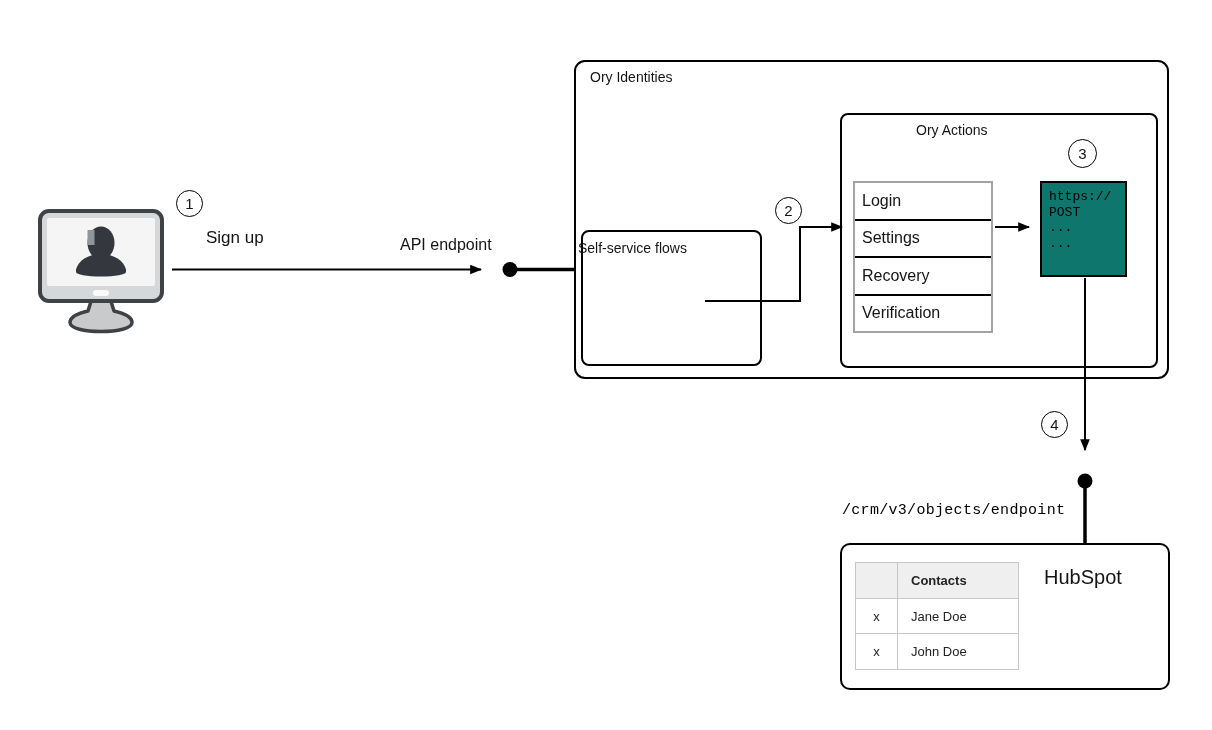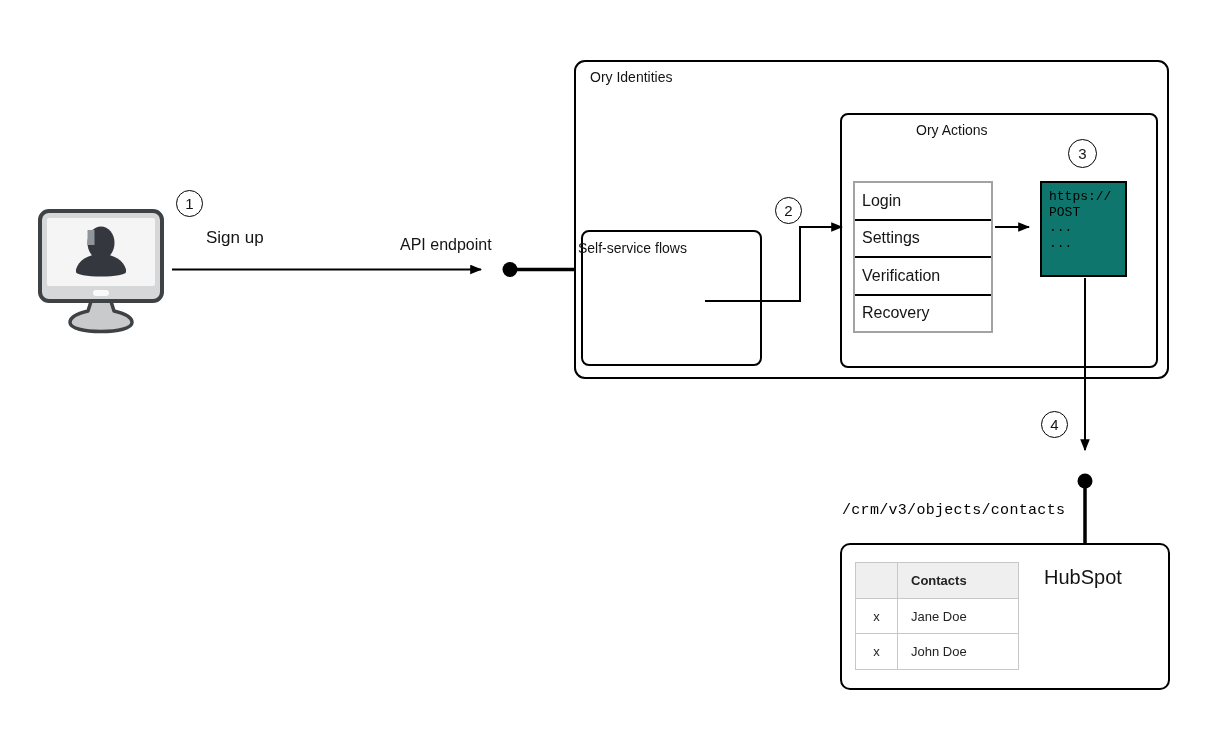--- a/index.html
+++ b/index.html
@@ -141,36 +141,36 @@
   </div>
   <div class="step-circle" style="left:1068px; top:139px; width:29px; height:29px;">
     <span>3</span>
   </div>
   <div class="step-circle" style="left:1041px; top:411px;">
     <span>4</span>
   </div>
 
   <div class="label label-signup">Sign up</div>
   <div class="label label-api">API endpoint</div>
-  <div class="label label-crm">/crm/v3/objects/contacts</div>
+  <div class="label label-crm">/crm/v3/objects/endpoint</div>
 
   <div class="box ory-identities"></div>
   <div class="box-title ory-identities-title">Ory Identities</div>
 
   <div class="box self-service"></div>
   <div class="box-title self-service-title">Self-service flows</div>
 
   <div class="box ory-actions"></div>
   <div class="box-title ory-actions-title">Ory Actions</div>
 
   <div class="flows-table">
     <div class="flow-row">Login</div>
     <div class="flow-row">Settings</div>
+    <div class="flow-row">Recovery</div>
     <div class="flow-row">Verification</div>
-    <div class="flow-row">Recovery</div>
   </div>
 
   <div class="code-box">
     <div class="code-line">https://</div>
     <div class="code-line">POST</div>
     <div class="code-line">...</div>
     <div class="code-line">...</div>
   </div>
 
   <div class="box hubspot-box"></div>

